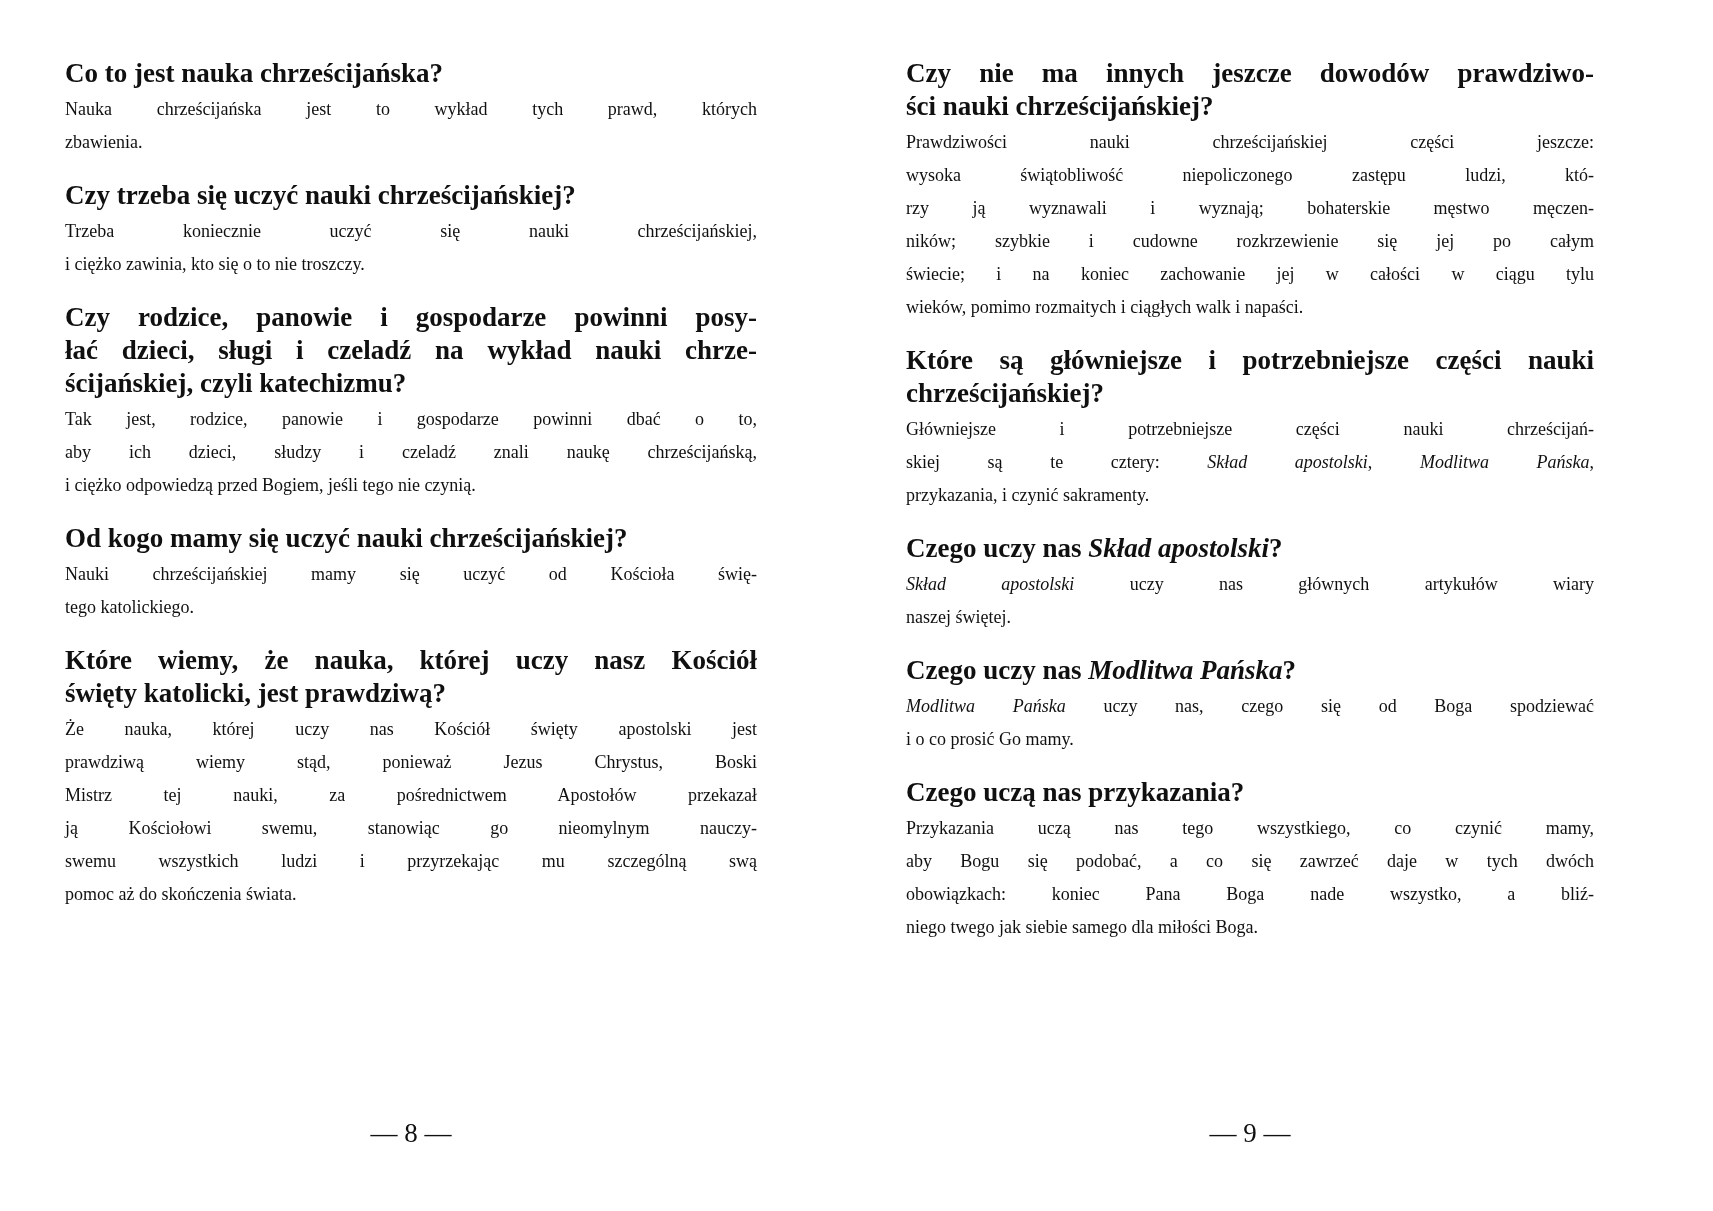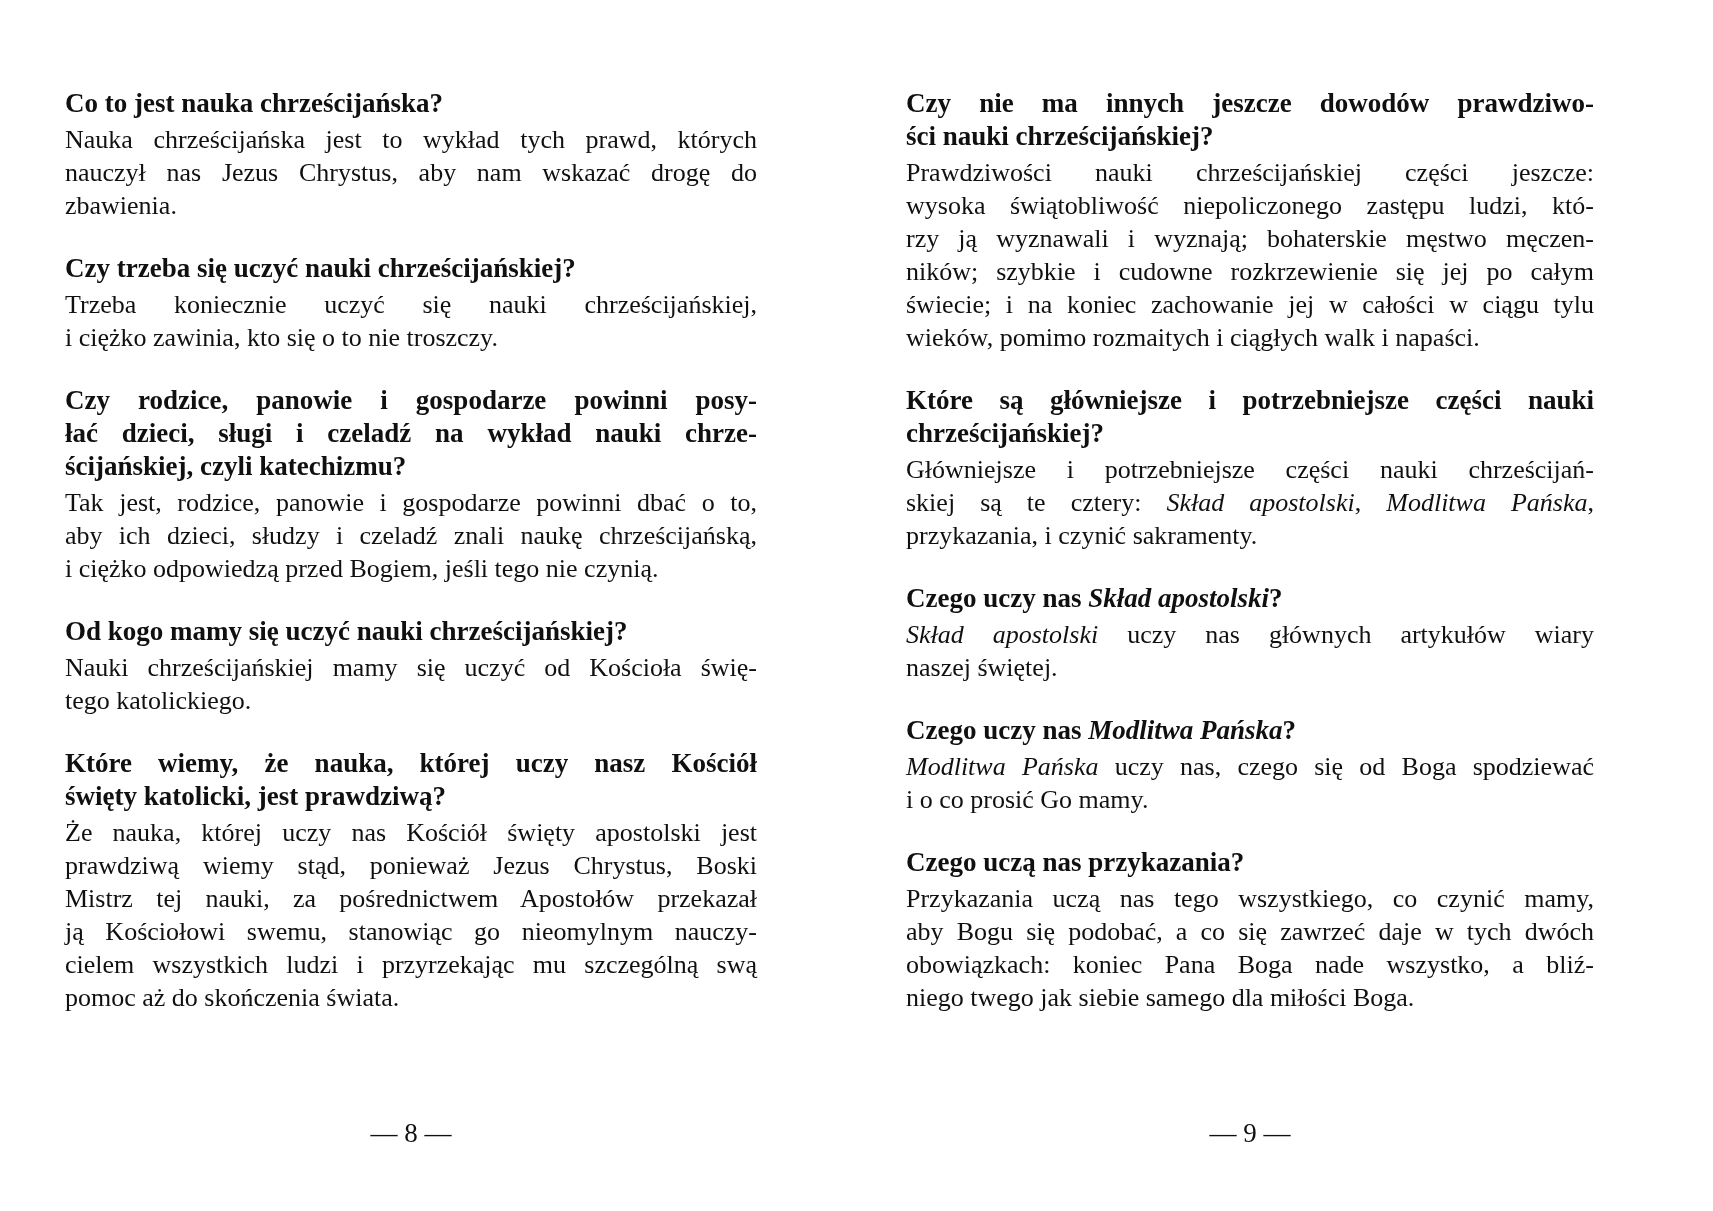--- a/index.html
+++ b/index.html
@@ -10,23 +10,23 @@
     height: 1211px;
     background: #ffffff;
     color: #101010;
     font-family: "Liberation Serif", "DejaVu Serif", serif;
     overflow: hidden;
   }
   .page { position: absolute; top: 57px; }
   #page-left  { left: 65px;  width: 692px; }
   #page-right { left: 906px; width: 688px; }
   .qa-block { margin-bottom: 20px; }
-  .question { font-weight: bold; margin-bottom: 3px; margin-top: 30px; }
+  .question { font-weight: bold; margin-bottom: 3px; }
   .line {
-    font-size: 26px;
+    font-size: 18px;
     line-height: 33px;
     text-align: left;
     white-space: normal;
   }
   .question .line { font-size: 27px; }
   .line.just {
     text-align: justify;
     text-align-last: justify;
   }
   .page-footer {
@@ -45,21 +45,20 @@
 <div class="spread" style="background: rgb(255, 255, 255); color: rgb(16, 16, 16);">
 
   <section class="page" id="page-left">
     <div class="content">
         <div class="qa-block">
           <div class="question">
             <div class="line" style="">Co to jest nauka chrześcijańska?</div>
           </div>
           <div class="answer">
             <div class="line just" style="">Nauka chrześcijańska jest to wykład tych prawd, których</div>
-            <div class="line just" style="">nauczył nas Jezus Chrystus, aby nam wskazać drogę do</div>
             <div class="line" style="">zbawienia.</div>
           </div>
         </div>
         <div class="qa-block">
           <div class="question">
             <div class="line" style="">Czy trzeba się uczyć nauki chrześcijańskiej?</div>
           </div>
           <div class="answer">
             <div class="line just" style="">Trzeba koniecznie uczyć się nauki chrześcijańskiej,</div>
             <div class="line" style="">i ciężko zawinia, kto się o to nie troszczy.</div>
@@ -89,21 +88,21 @@
         <div class="qa-block">
           <div class="question">
             <div class="line just" style="">Które wiemy, że nauka, której uczy nasz Kościół</div>
             <div class="line" style="">święty katolicki, jest prawdziwą?</div>
           </div>
           <div class="answer">
             <div class="line just" style="">Że nauka, której uczy nas Kościół święty apostolski jest</div>
             <div class="line just" style="">prawdziwą wiemy stąd, ponieważ Jezus Chrystus, Boski</div>
             <div class="line just" style="">Mistrz tej nauki, za pośrednictwem Apostołów przekazał</div>
             <div class="line just" style="">ją Kościołowi swemu, stanowiąc go nieomylnym nauczy-</div>
-            <div class="line just" style="">cielem wszystkich ludzi i przyrzekając mu szczególną swą</div>
+            <div class="line just" style="">swemu wszystkich ludzi i przyrzekając mu szczególną swą</div>
             <div class="line" style="">pomoc aż do skończenia świata.</div>
           </div>
         </div>
       </div>
     <div class="page-footer">
       <span>— 8 —</span>
     </div>
   </section>
 
   <section class="page" id="page-right">

